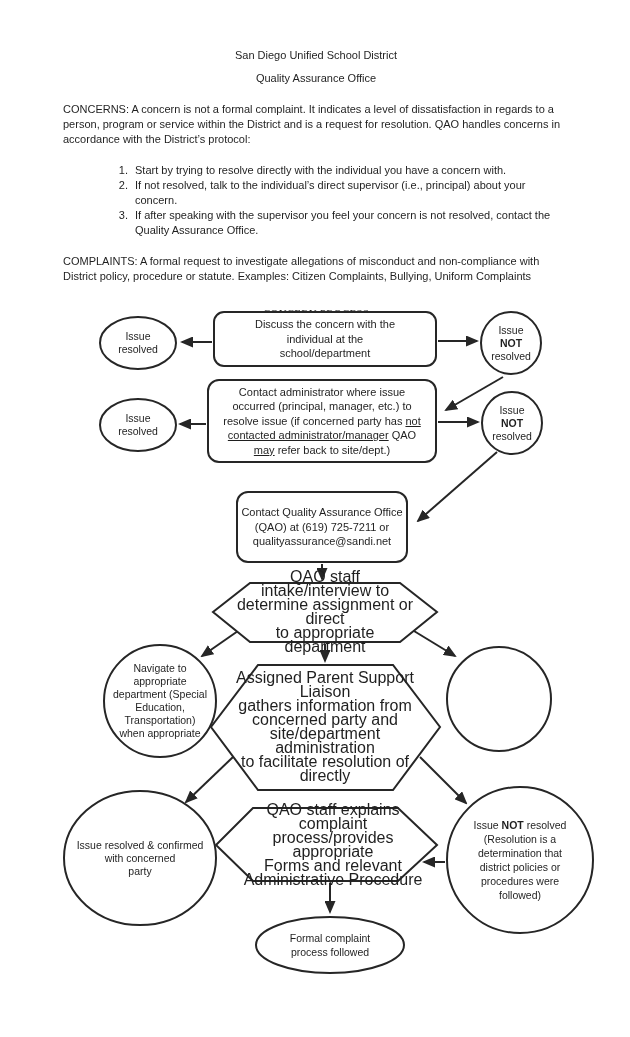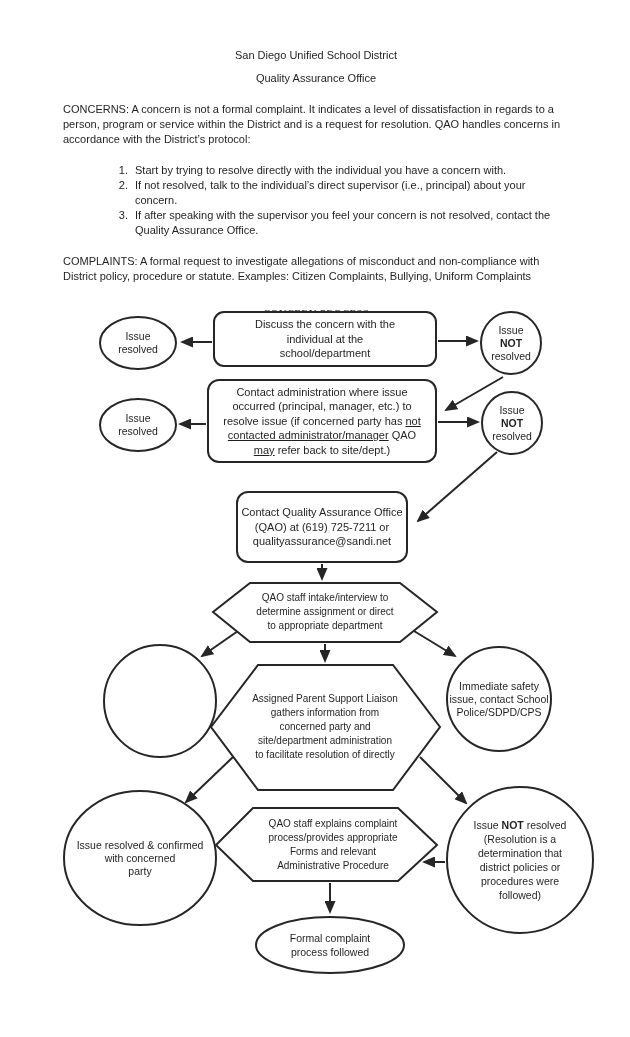--- a/index.html
+++ b/index.html
@@ -18,21 +18,21 @@
   .process-title{margin-top:22px;text-align:center;letter-spacing:.2px;font-family:Liberation Serif, serif;}
   #flow{position:absolute;left:0;top:300px;width:566px;height:700px;padding-left:20px;}
   #flow svg{position:absolute;left:0;top:0;}
   .shape{fill:#ffffff;stroke:#262626;stroke-width:2;}
   .arrow{stroke:#262626;stroke-width:2;fill:none;}
   .node-text{
     position:absolute;display:flex;align-items:center;justify-content:center;
     text-align:center;white-space:pre-line;font-size:10.5px;line-height:13px;color:#1f1f1f;
   }
   .node-text.box{font-size:11px;line-height:14.5px;}
-  .node-text.hex{font-size:10px;line-height:14px;}
+  .node-text.hex{font-size:16px;line-height:14px;}
   .bold{font-weight:bold;}
   .und{text-decoration:underline;}
 </style>
 </head>
 <body>
 
 <div class="doc">
   <div class="title-line">San Diego Unified School District</div>
   <div class="title-line">Quality Assurance Office</div>
   <p class="para p2">CONCERNS: A concern is not a formal complaint. It indicates a level of dissatisfaction in regards to a person, program or service within the District and is a request for resolution. QAO handles concerns in accordance with the District’s protocol:</p>
@@ -92,21 +92,21 @@
   <div class="node-text" style="left:100px;top:22px;width:76px;height:42px;">Issue
 resolved</div>
 
   <div class="node-text" style="left:483px;top:18px;width:56px;height:50px;">
     <span><span>Issue
 </span><span class="bold">NOT</span><span>
 resolved</span></span>
   </div>
 
   <div class="node-text box" style="left:212px;top:84px;width:220px;height:74px;">
-    <span><span>Contact administration where issue
+    <span><span>Contact administrator where issue
 occurred (principal, manager, etc.) to
 resolve issue (if concerned party has </span><span class="und">not</span><span>
 </span><span class="und">contacted administrator/manager</span><span> QAO
 </span><span class="und">may</span><span>  refer back to site/dept.)</span></span>
   </div>
 
   <div class="node-text" style="left:100px;top:104px;width:76px;height:42px;">Issue
 resolved</div>
 
   <div class="node-text" style="left:484px;top:98px;width:56px;height:50px;">
@@ -116,30 +116,33 @@
   </div>
 
   <div class="node-text box" style="left:240px;top:196px;width:164px;height:62px;">Contact Quality Assurance Office
 (QAO) at (619) 725-7211 or
 qualityassurance@sandi.net</div>
 
   <div class="node-text hex" style="left:233px;top:291px;width:184px;height:42px;">QAO staff intake/interview to
 determine assignment or direct
 to appropriate department</div>
 
+  <div class="node-text" style="left:106px;top:362px;width:108px;height:78px;">Navigate to
+appropriate
+department (Special
+Education,
+Transportation)
+when appropriate</div>
 
   <div class="node-text hex" style="left:228px;top:392px;width:194px;height:70px;">Assigned Parent Support Liaison
 gathers information from
 concerned party and
 site/department administration
 to facilitate resolution of directly</div>
 
-  <div class="node-text" style="left:448px;top:379px;width:102px;height:40px;">Immediate safety
-issue, contact School
-Police/SDPD/CPS</div>
 
   <div class="node-text" style="left:66px;top:537px;width:148px;height:42px;">Issue resolved &amp; confirmed
 with concerned
 party</div>
 
   <div class="node-text hex" style="left:243px;top:517px;width:180px;height:56px;">QAO staff explains complaint
 process/provides appropriate
 Forms and relevant
 Administrative Procedure</div>
 

